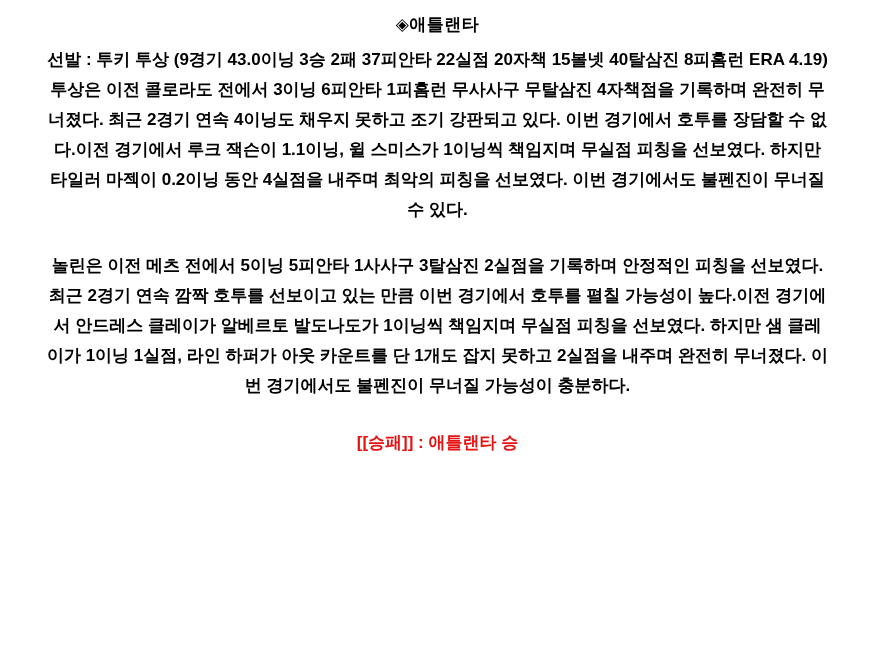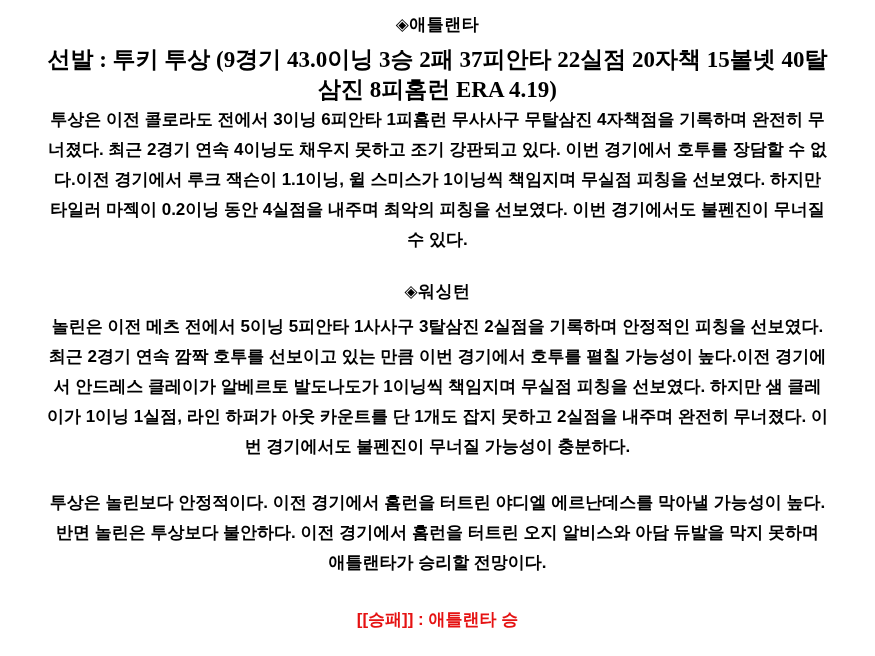--- a/index.html
+++ b/index.html
@@ -21,24 +21,23 @@
   .section { margin-bottom: 26px; }
   .section:last-child { margin-bottom: 0; }
   .hdr {
     font-size: 17px;
     line-height: 22px;
     font-weight: 700;
     margin-bottom: 9px;
     letter-spacing: 0.5px;
   }
   .starter {
-    font-size: 23px;
+    font-size: 17px;
     line-height: 30px;
     font-weight: 700;
-    font-family: Liberation Serif, serif;
   }
   .para {
     font-size: 17px;
     line-height: 30px;
     font-weight: 700;
     word-break: break-all;
   }
   .picks { margin-top: 6px; }
   .pick {
     color: #e51212;
@@ -52,26 +51,24 @@
 
 <div class="doc">
 
   <div class="section">
     <div class="hdr">◈애틀랜타</div>
     <div class="starter">선발 : 투키 투상 (9경기 43.0이닝 3승 2패 37피안타 22실점 20자책 15볼넷 40탈삼진 8피홈런 ERA 4.19)</div>
     <div class="para">투상은 이전 콜로라도 전에서 3이닝 6피안타 1피홈런 무사사구 무탈삼진 4자책점을 기록하며 완전히 무너졌다. 최근 2경기 연속 4이닝도 채우지 못하고 조기 강판되고 있다. 이번 경기에서 호투를 장담할 수 없다.이전 경기에서 루크 잭슨이 1.1이닝, 윌 스미스가 1이닝씩 책임지며 무실점 피칭을 선보였다. 하지만 타일러 마젝이 0.2이닝 동안 4실점을 내주며 최악의 피칭을 선보였다. 이번 경기에서도 불펜진이 무너질 수 있다.</div>
   </div>
 
   <div class="section">
-    <div class="hdr">◈워싱턴</div>
     <div class="para">놀린은 이전 메츠 전에서 5이닝 5피안타 1사사구 3탈삼진 2실점을 기록하며 안정적인 피칭을 선보였다. 최근 2경기 연속 깜짝 호투를 선보이고 있는 만큼 이번 경기에서 호투를 펼칠 가능성이 높다.이전 경기에서 안드레스 클레이가 알베르토 발도나도가 1이닝씩 책임지며 무실점 피칭을 선보였다. 하지만 샘 클레이가 1이닝 1실점, 라인 하퍼가 아웃 카운트를 단 1개도 잡지 못하고 2실점을 내주며 완전히 무너졌다. 이번 경기에서도 불펜진이 무너질 가능성이 충분하다.</div>
   </div>
 
   <div class="section">
-    <div class="para">투상은 놀린보다 안정적이다. 이전 경기에서 홈런을 터트린 야디엘 에르난데스를 막아낼 가능성이 높다. 반면 놀린은 투상보다 불안하다. 이전 경기에서 홈런을 터트린 오지 알비스와 아담 듀발을 막지 못하며 애틀랜타가 승리할 전망이다.</div>
   </div>
 
   <div class="section">
     <div class="picks">
       <div class="pick">[[승패]] : 애틀랜타 승</div>
 
     </div>
   </div>
 
 </div>

